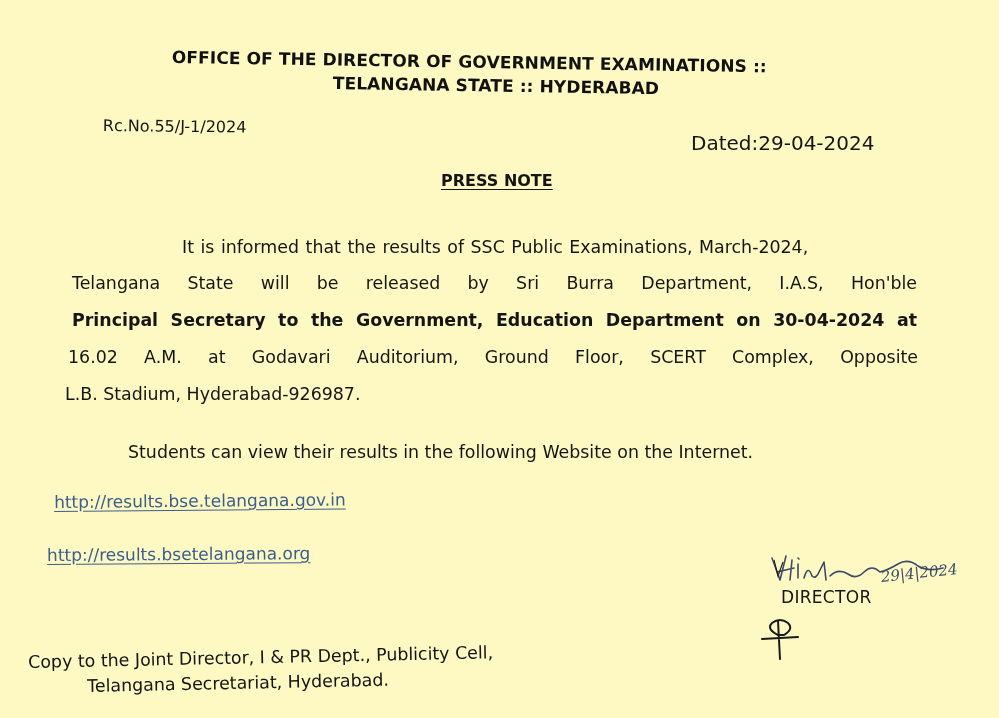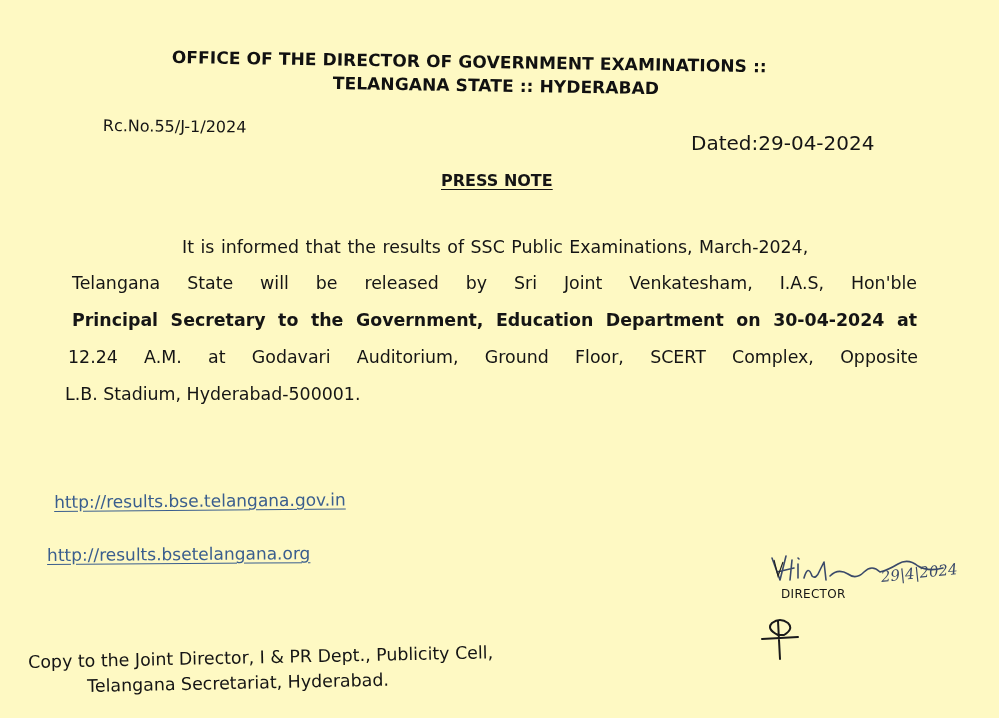--- a/index.html
+++ b/index.html
@@ -69,47 +69,48 @@
     .signature { left: 768px; top: 550px; width: 230px; height: 40px; }
     .sig-date {
       left: 880px; top: 568px;
       font-size: 15px;
       color: #3b4a6a;
       font-family: "DejaVu Serif", serif;
       font-style: italic;
       transform: rotate(-6deg);
       transform-origin: left top;
     }
-    .director { left: 781px; top: 587px; font-size: 12px; letter-spacing: 0.3px; }
+    .director { left: 781px; top: 587px; font-size: 17px; letter-spacing: 0.3px; }
     .initial-mark { left: 758px; top: 615px; width: 50px; height: 50px; }
 
     .copy1 { left: 28px; top: 652px; font-size: 17.4px; transform: rotate(-1.2deg); transform-origin: left top; }
     .copy2 { left: 87px; top: 676px; font-size: 17.4px; transform: rotate(-1.2deg); transform-origin: left top; }
   </style>
 </head>
 <body>
 
 <div class="page">
 
   <div class="abs heading h1">OFFICE OF THE DIRECTOR OF GOVERNMENT EXAMINATIONS ::</div>
   <div class="abs heading h2">TELANGANA STATE :: HYDERABAD</div>
 
   <div class="abs ref">Rc.No.55/J-1/2024</div>
   <div class="abs dated">Dated:29-04-2024</div>
 
   <div class="abs title">PRESS NOTE</div>
 
   <div>
     <div class="para-line pl1">It is informed that the results of SSC Public Examinations, March-2024,</div>
-    <div class="para-line pl2">Telangana State will be released by Sri Joint Venkatesham, I.A.S, Hon'ble</div>
+    <div class="para-line pl2">Telangana State will be released by Sri Burra Department, I.A.S, Hon'ble</div>
     <div class="para-line pl3">Principal Secretary to the Government, Education Department on 30-04-2024 at</div>
-    <div class="para-line pl4">12.24 A.M. at Godavari Auditorium, Ground Floor, SCERT Complex, Opposite</div>
-    <div class="para-line pl5">L.B. Stadium, Hyderabad-500001.</div>
+    <div class="para-line pl4">16.02 A.M. at Godavari Auditorium, Ground Floor, SCERT Complex, Opposite</div>
+    <div class="para-line pl5">L.B. Stadium, Hyderabad-926987.</div>
   </div>
 
+  <div class="abs students">Students can view their results in the following Website on the Internet.</div>
 
   <a class="abs link link1">http://results.bse.telangana.gov.in</a>
   <a class="abs link link2">http://results.bsetelangana.org</a>
 
   <svg class="abs signature" viewBox="0 0 230 40">
     <path d="M4 8 L12 30 L18 6 M9 22 L26 18 M24 10 L22 30 M30 14 L30 28 M30 8 L31 9 M36 28 Q40 14 44 26 Q48 30 52 20 L56 12 L58 30 M62 26 Q70 18 80 24 Q88 30 96 22 Q104 14 112 22 Q120 20 130 14 Q140 8 150 16 Q160 22 175 18" fill="none" stroke="#3b4a6a" stroke-width="1.6" stroke-linecap="round" stroke-linejoin="round"></path>
     <path d="M6 10 L10 26 L15 12" fill="none" stroke="#222" stroke-width="1.2"></path>
   </svg>
   <div class="abs sig-date">29|4|2024</div>
   <div class="abs director">DIRECTOR</div>

